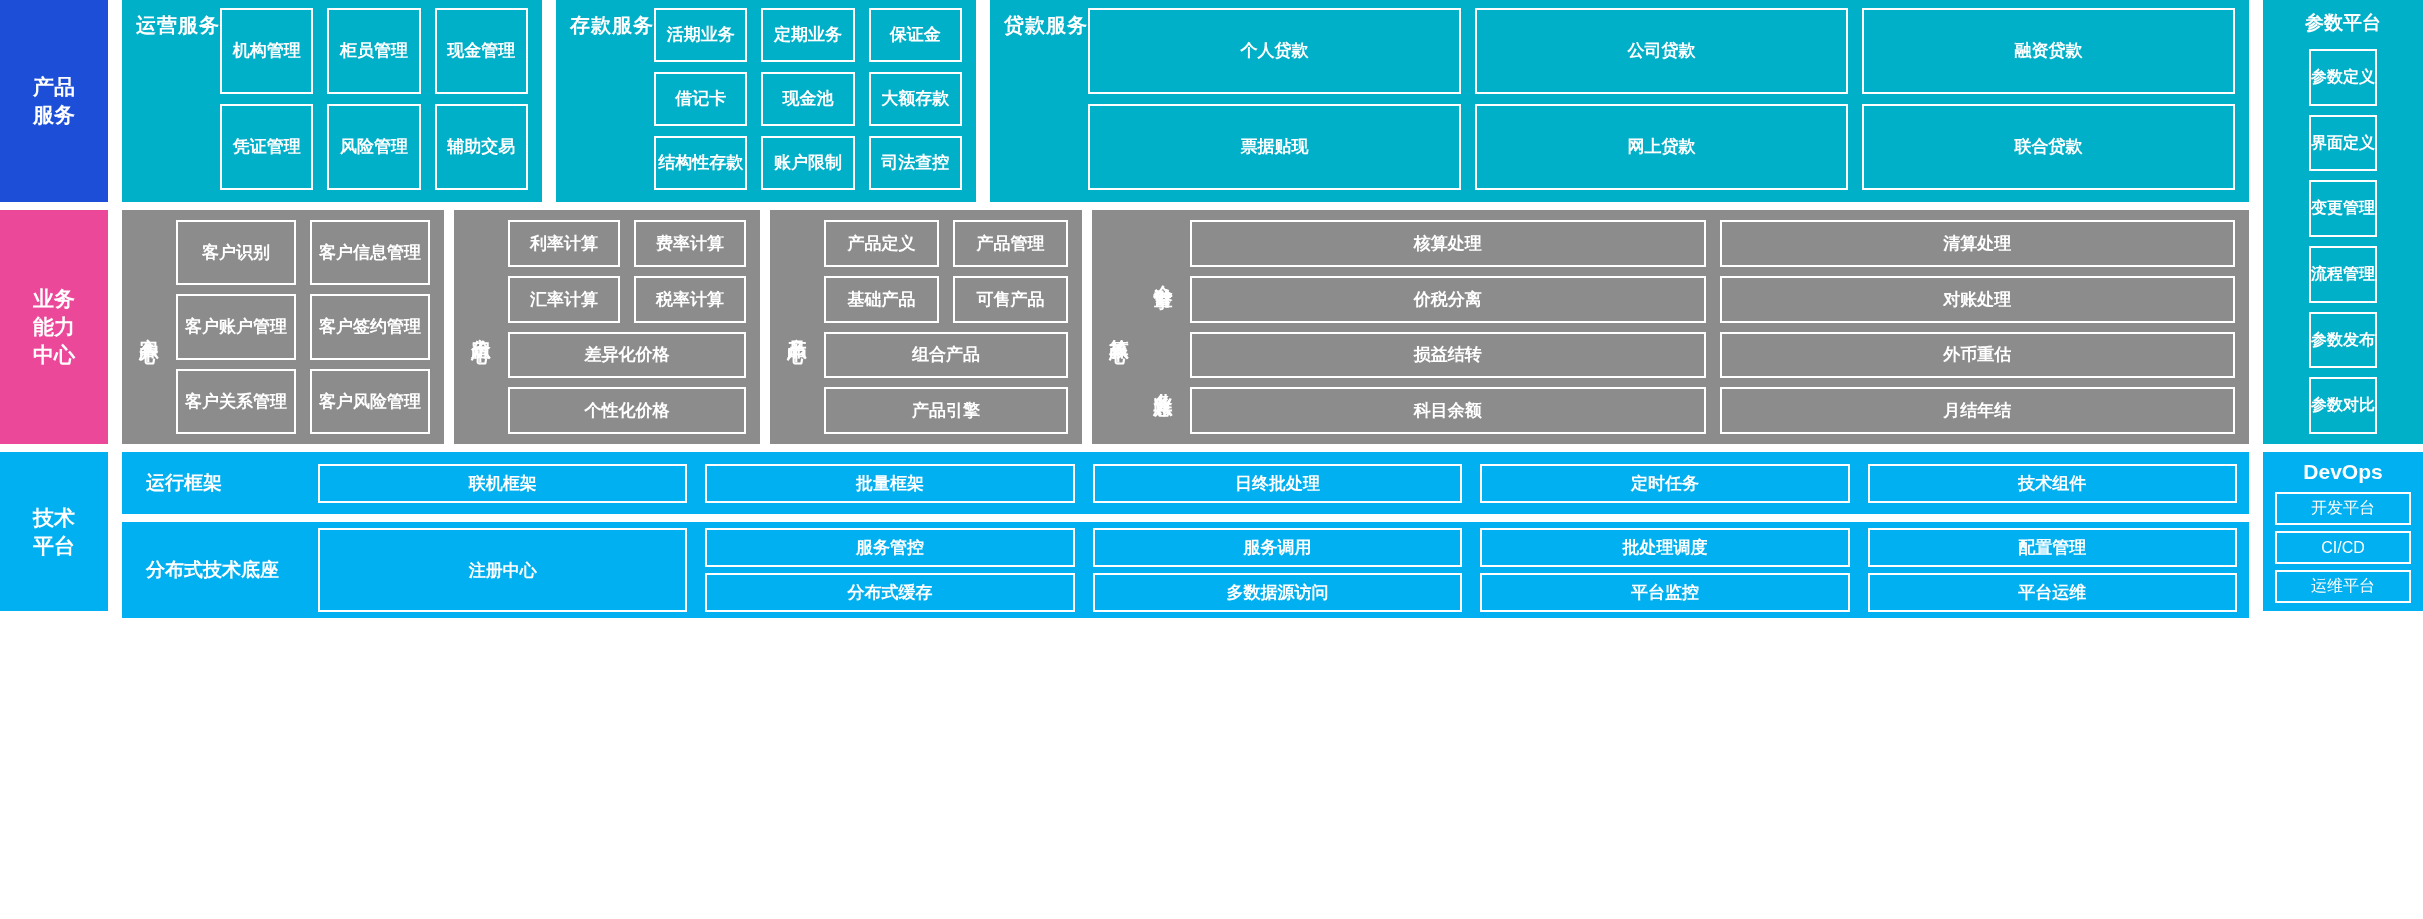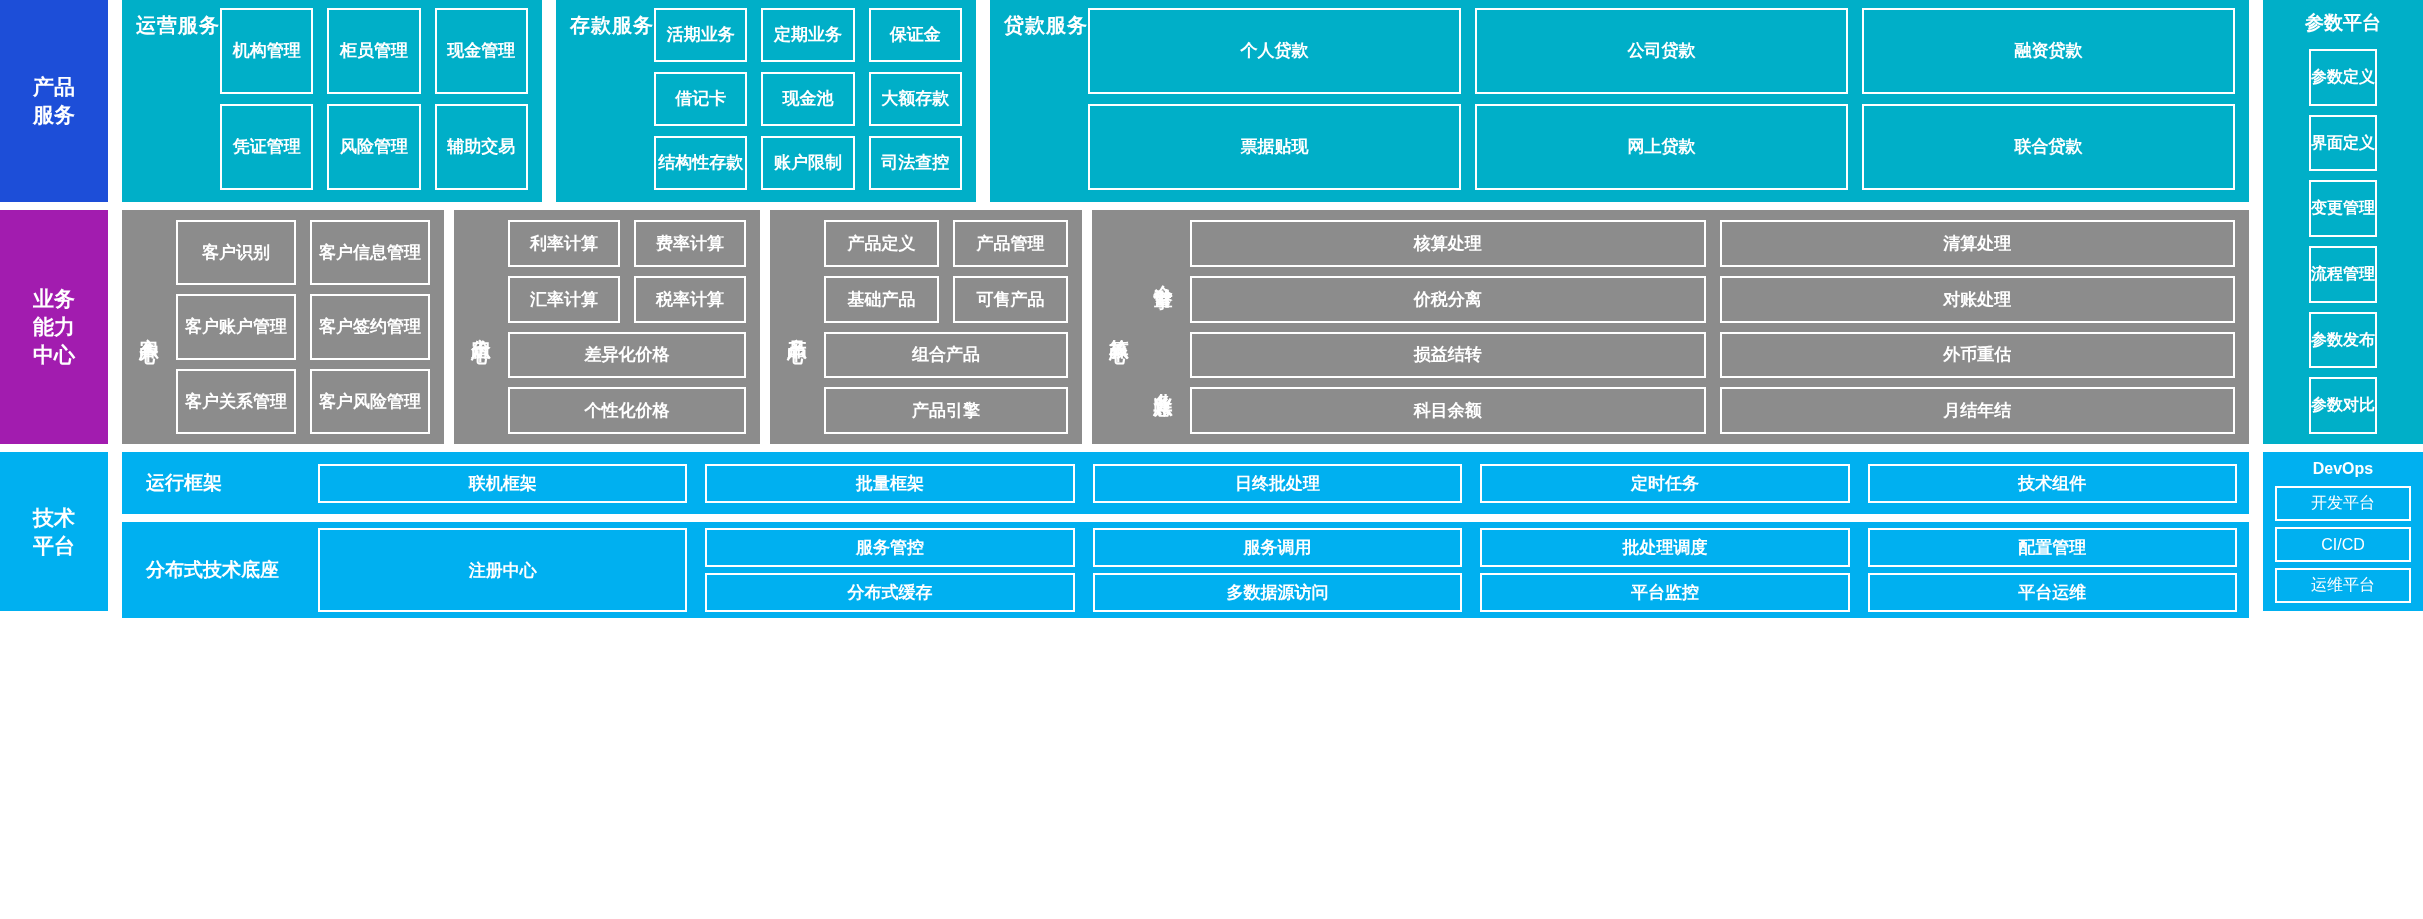--- a/index.html
+++ b/index.html
@@ -23,21 +23,21 @@
   .band-layer3 { height: 159px; }
 
   
   .layer-label {
     width: 108px; flex: 0 0 108px;
     display: flex; align-items: center; justify-content: center;
     text-align: center;
     color: #ffffff; font-weight: bold; font-size: 21px; line-height: 1.32;
   }
   .cyan { background: #1d4ed8; }
-  .gray { background: #a21caf; }
+  .gray { background: #ec4899; }
   .blue { background: #00B0F0; }
 
   
   .l1-main { flex: 1; display: flex; gap: 14px; }
   .svc-group {
     background: #00AFC8; color: #fff;
     display: flex; flex-direction: row;
     padding: 8px 14px 12px 14px;
   }
   .svc-title {
@@ -126,21 +126,21 @@
     color: #ffffff; font-size: 17px; font-weight: bold;
     padding: 6px 4px;
   }
   .tcell-tall { flex: 1; }
   .side-devops {
     width: 160px; flex: 0 0 160px;
     background: #00B0F0; color: #fff;
     display: flex; flex-direction: column;
     padding: 6px 12px 8px 12px; gap: 6px;
   }
-  .devops-title { text-align: center; font-size: 16px; font-weight: bold; padding: 2px 0; }
+  .devops-title { text-align: center; font-size: 21px; font-weight: bold; padding: 2px 0; }
   .devops-cell {
     flex: 1; border: 2px solid #ffffff;
     display: flex; align-items: center; justify-content: center;
     font-size: 16px; font-weight: normal;
   }
 </style>
 </head>
 <body>
 
 <div id="diagram">

